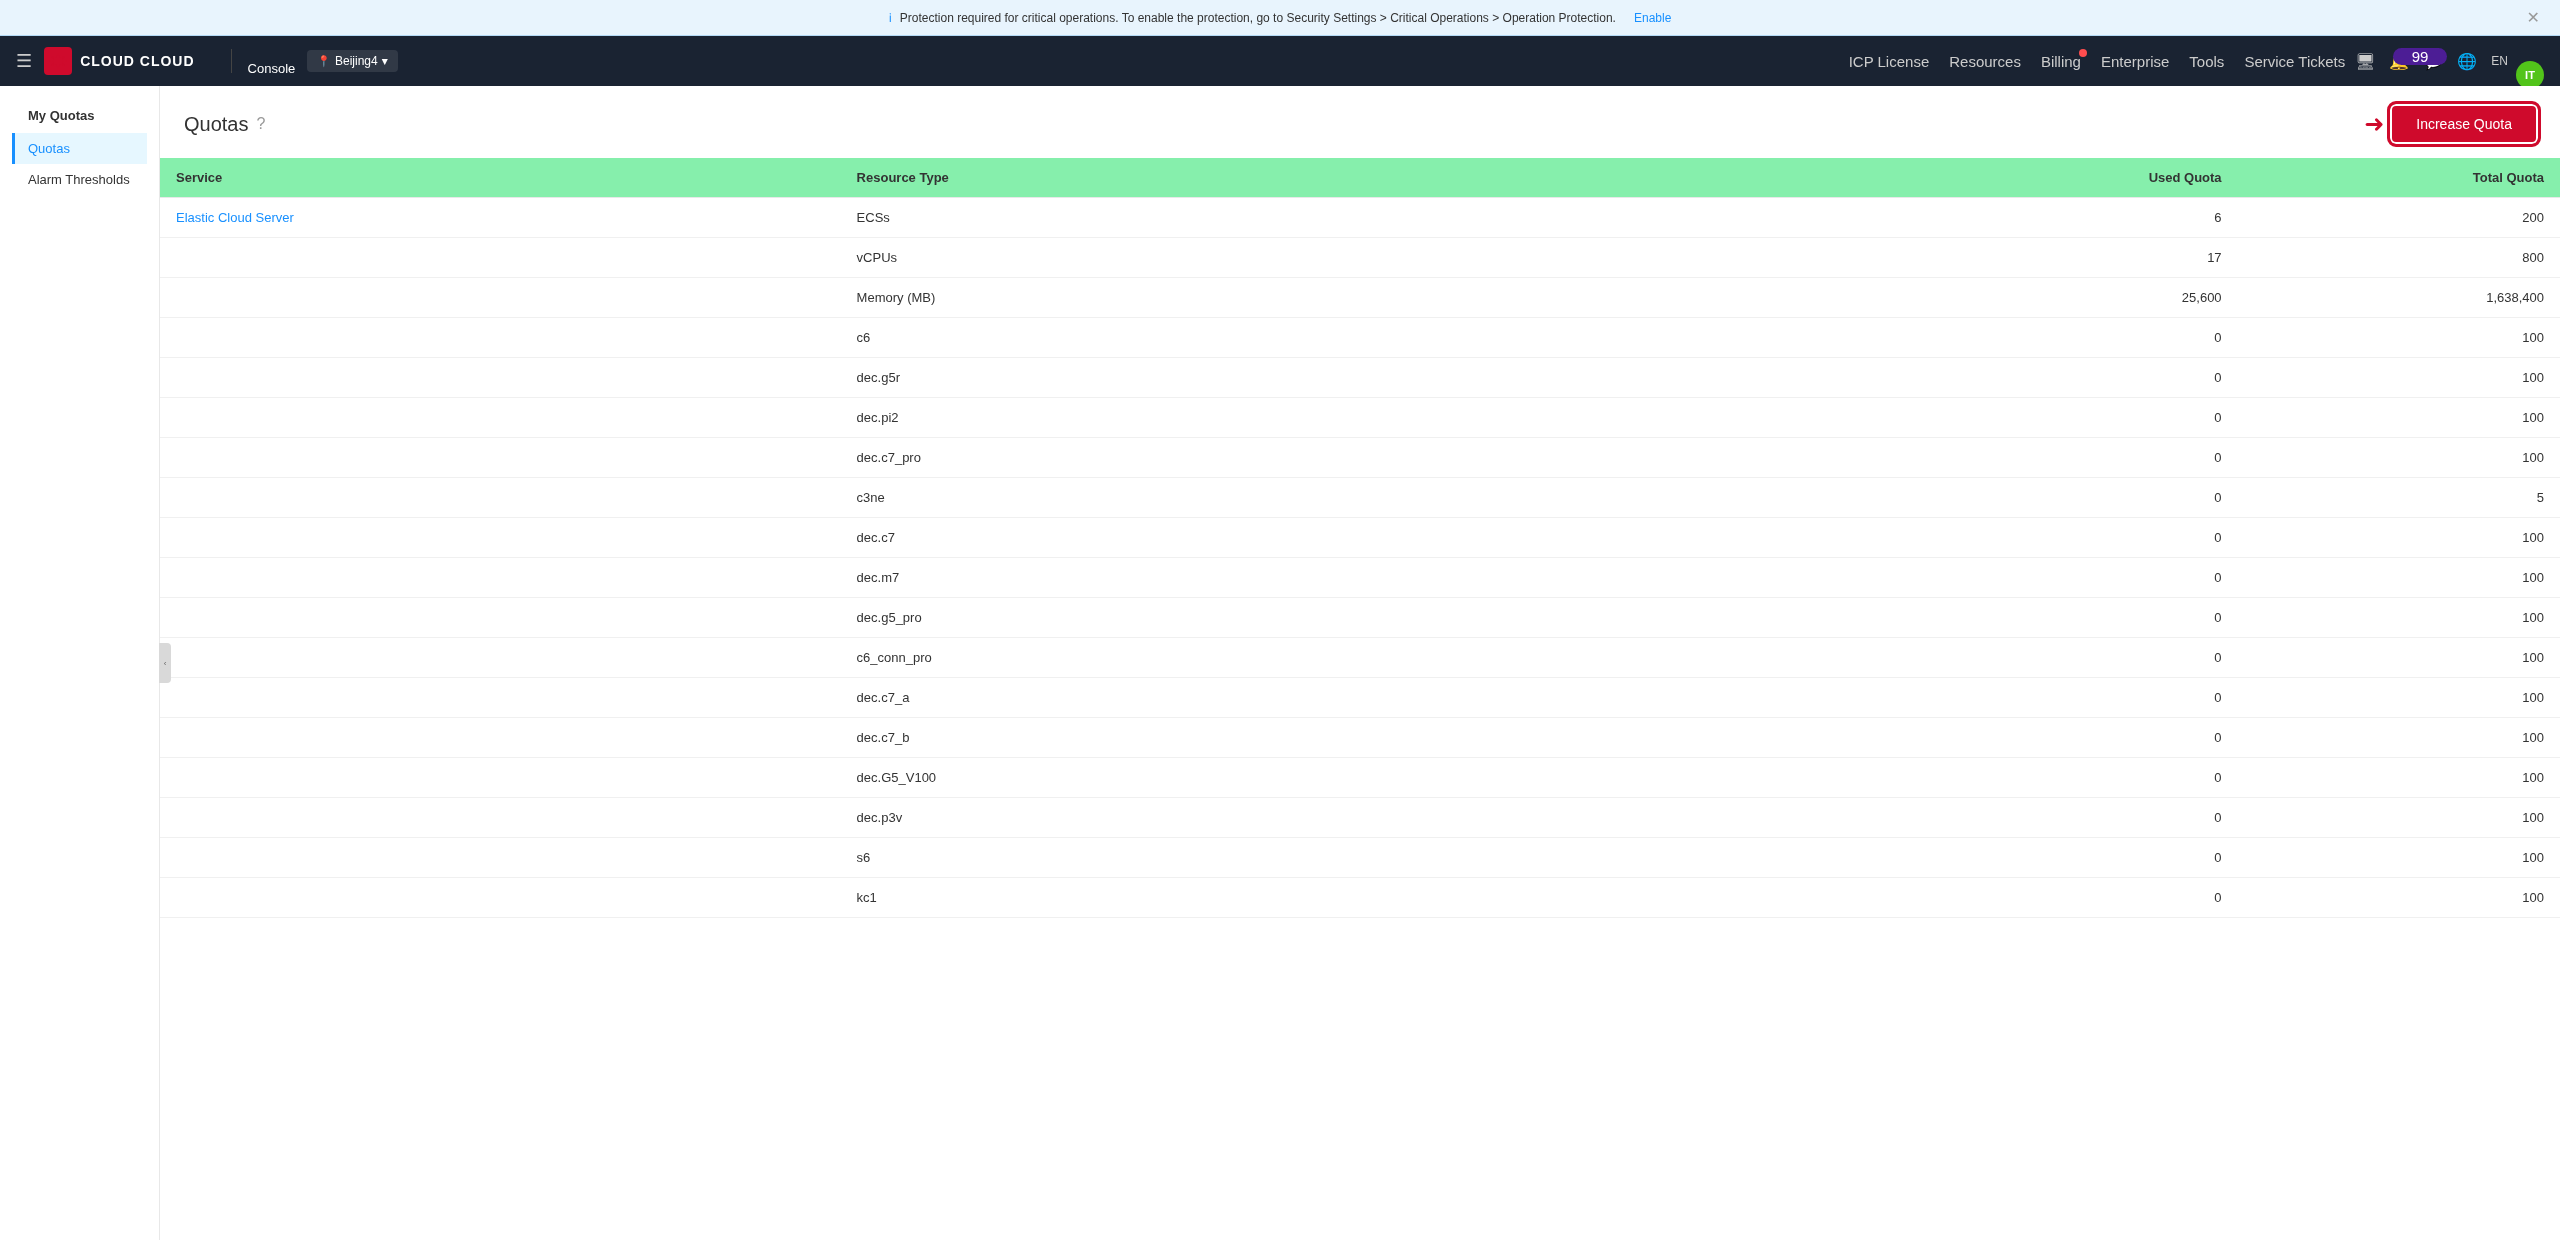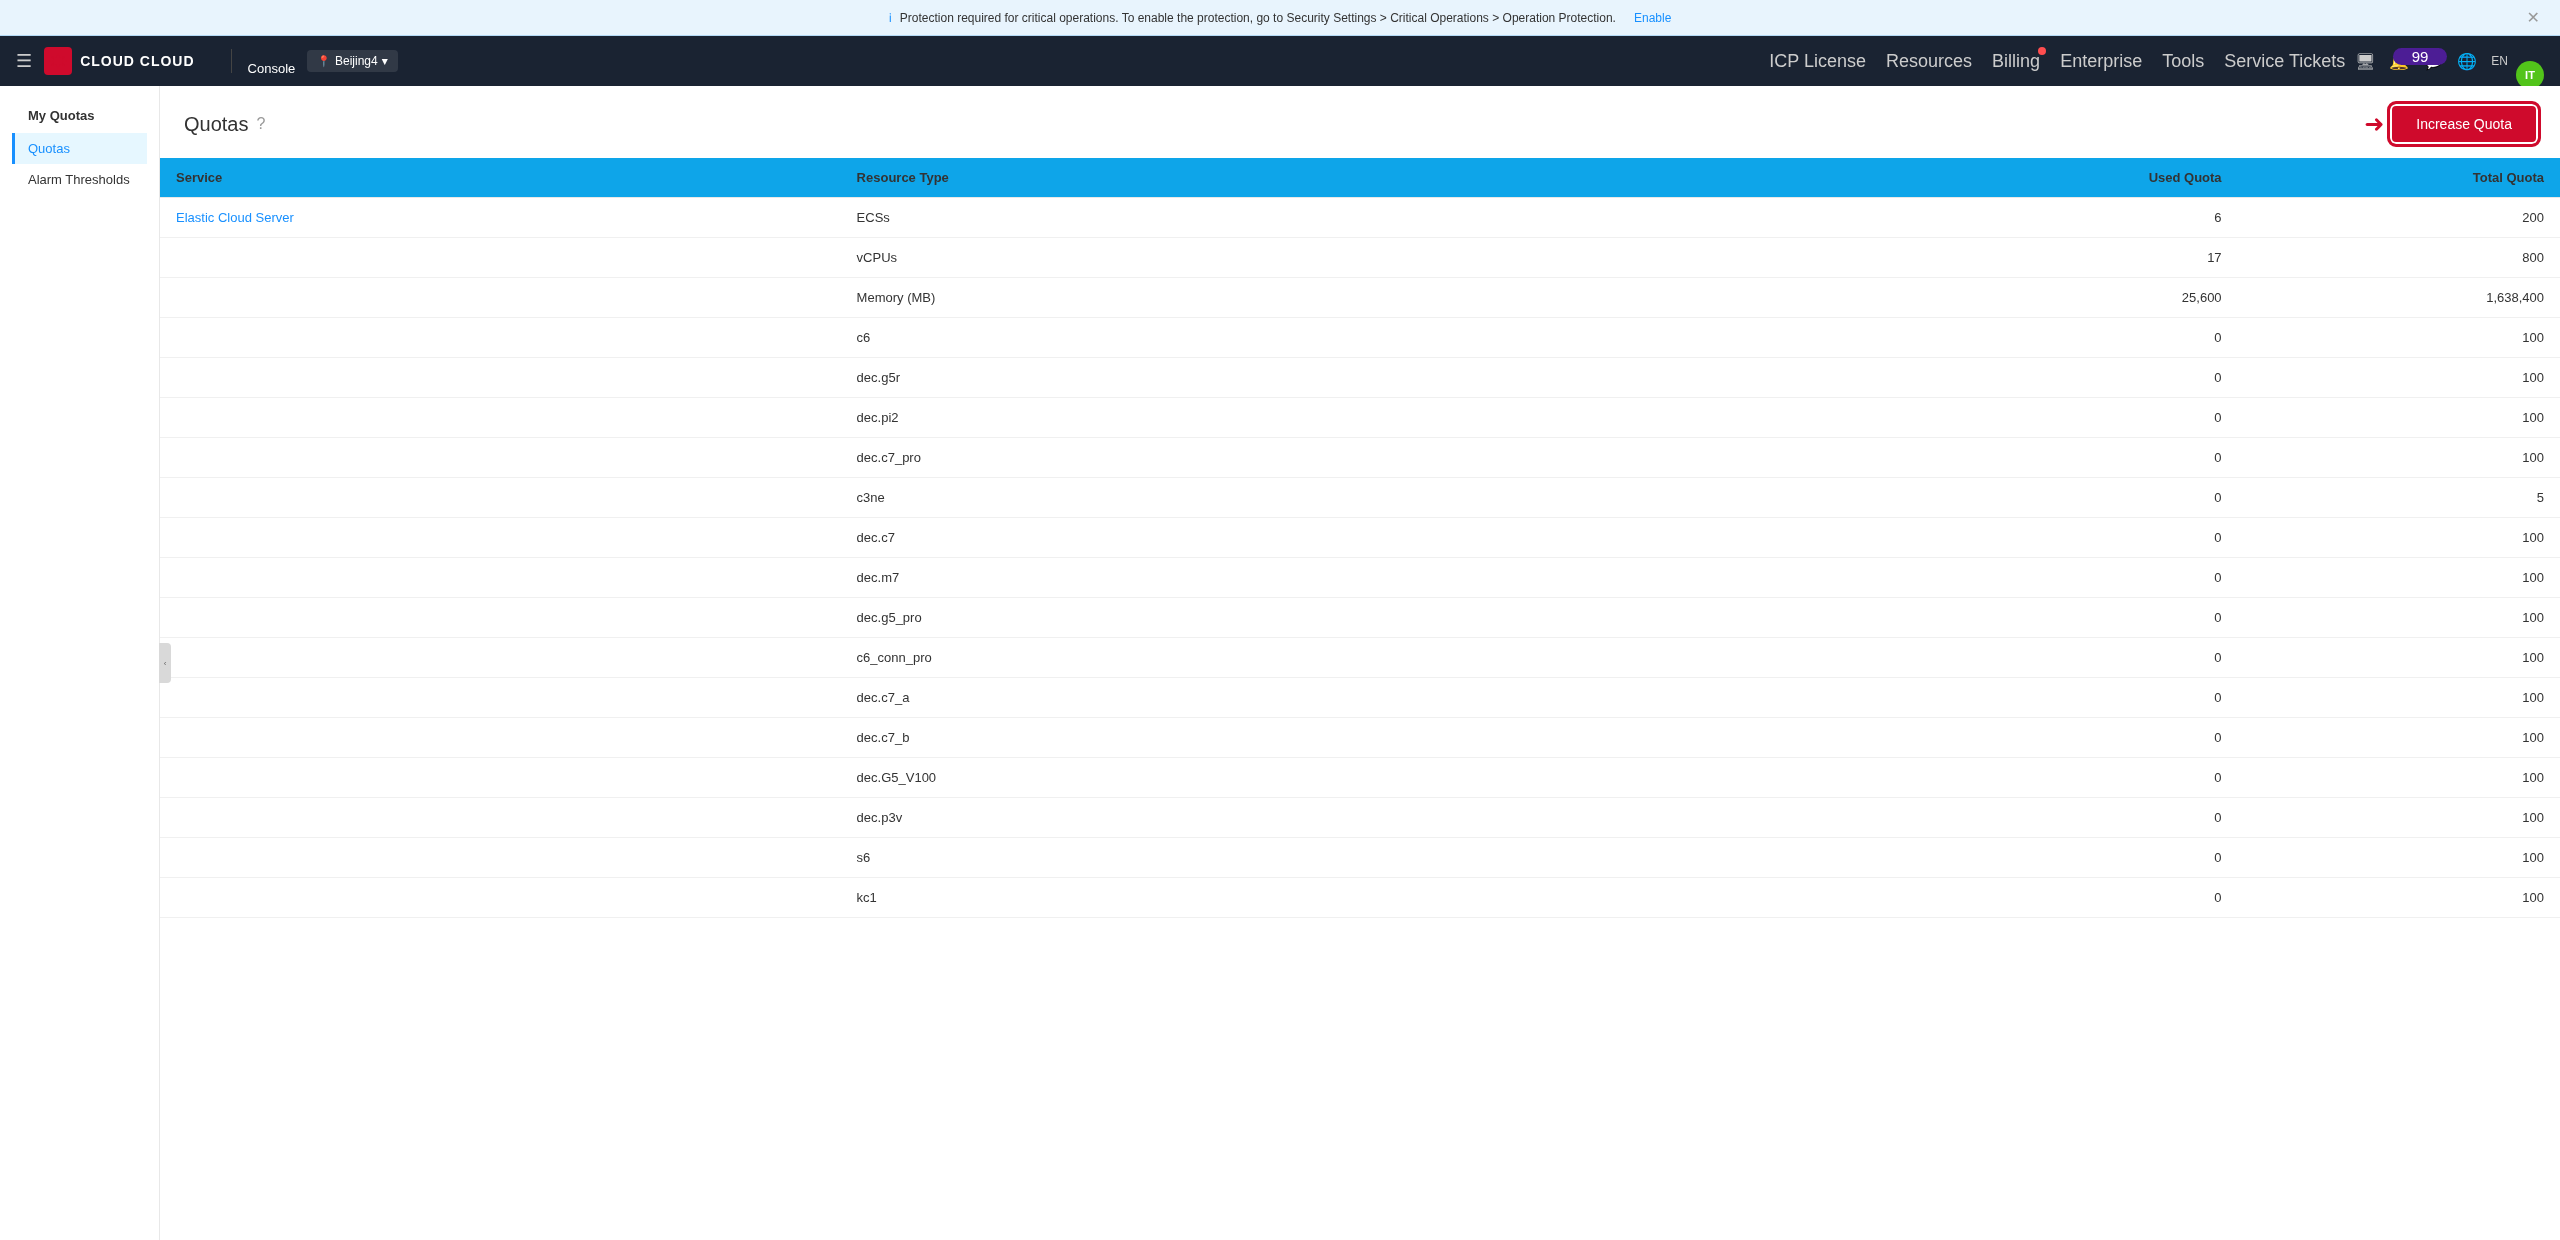--- a/index.html
+++ b/index.html
@@ -101,21 +101,21 @@
     }
     .top-nav .region-selector .pin-icon {
       margin-right: 4px;
       font-size: 11px;
     }
     .top-nav .nav-right {
       margin-left: auto;
       display: flex;
       align-items: center;
       gap: 20px;
-      font-size: 18px;
+      font-size: 15px;
     }
     .top-nav .nav-right a {
       color: #ccc;
       text-decoration: none;
       cursor: pointer;
     }
     .top-nav .nav-right .billing {
       position: relative;
     }
     .top-nav .nav-right .billing .dot {
@@ -264,21 +264,21 @@
       display: flex;
       align-items: center;
     }
 
     
     .quota-table {
       width: 100%;
       border-collapse: collapse;
     }
     .quota-table thead tr {
-      background: #0ea5e9;
+      background: #86efac;
     }
     .quota-table th {
       padding: 12px 16px;
       text-align: left;
       font-size: 13px;
       font-weight: 600;
       color: #333;
       border-bottom: 1px solid #e8e8e8;
     }
     .quota-table th.right {

